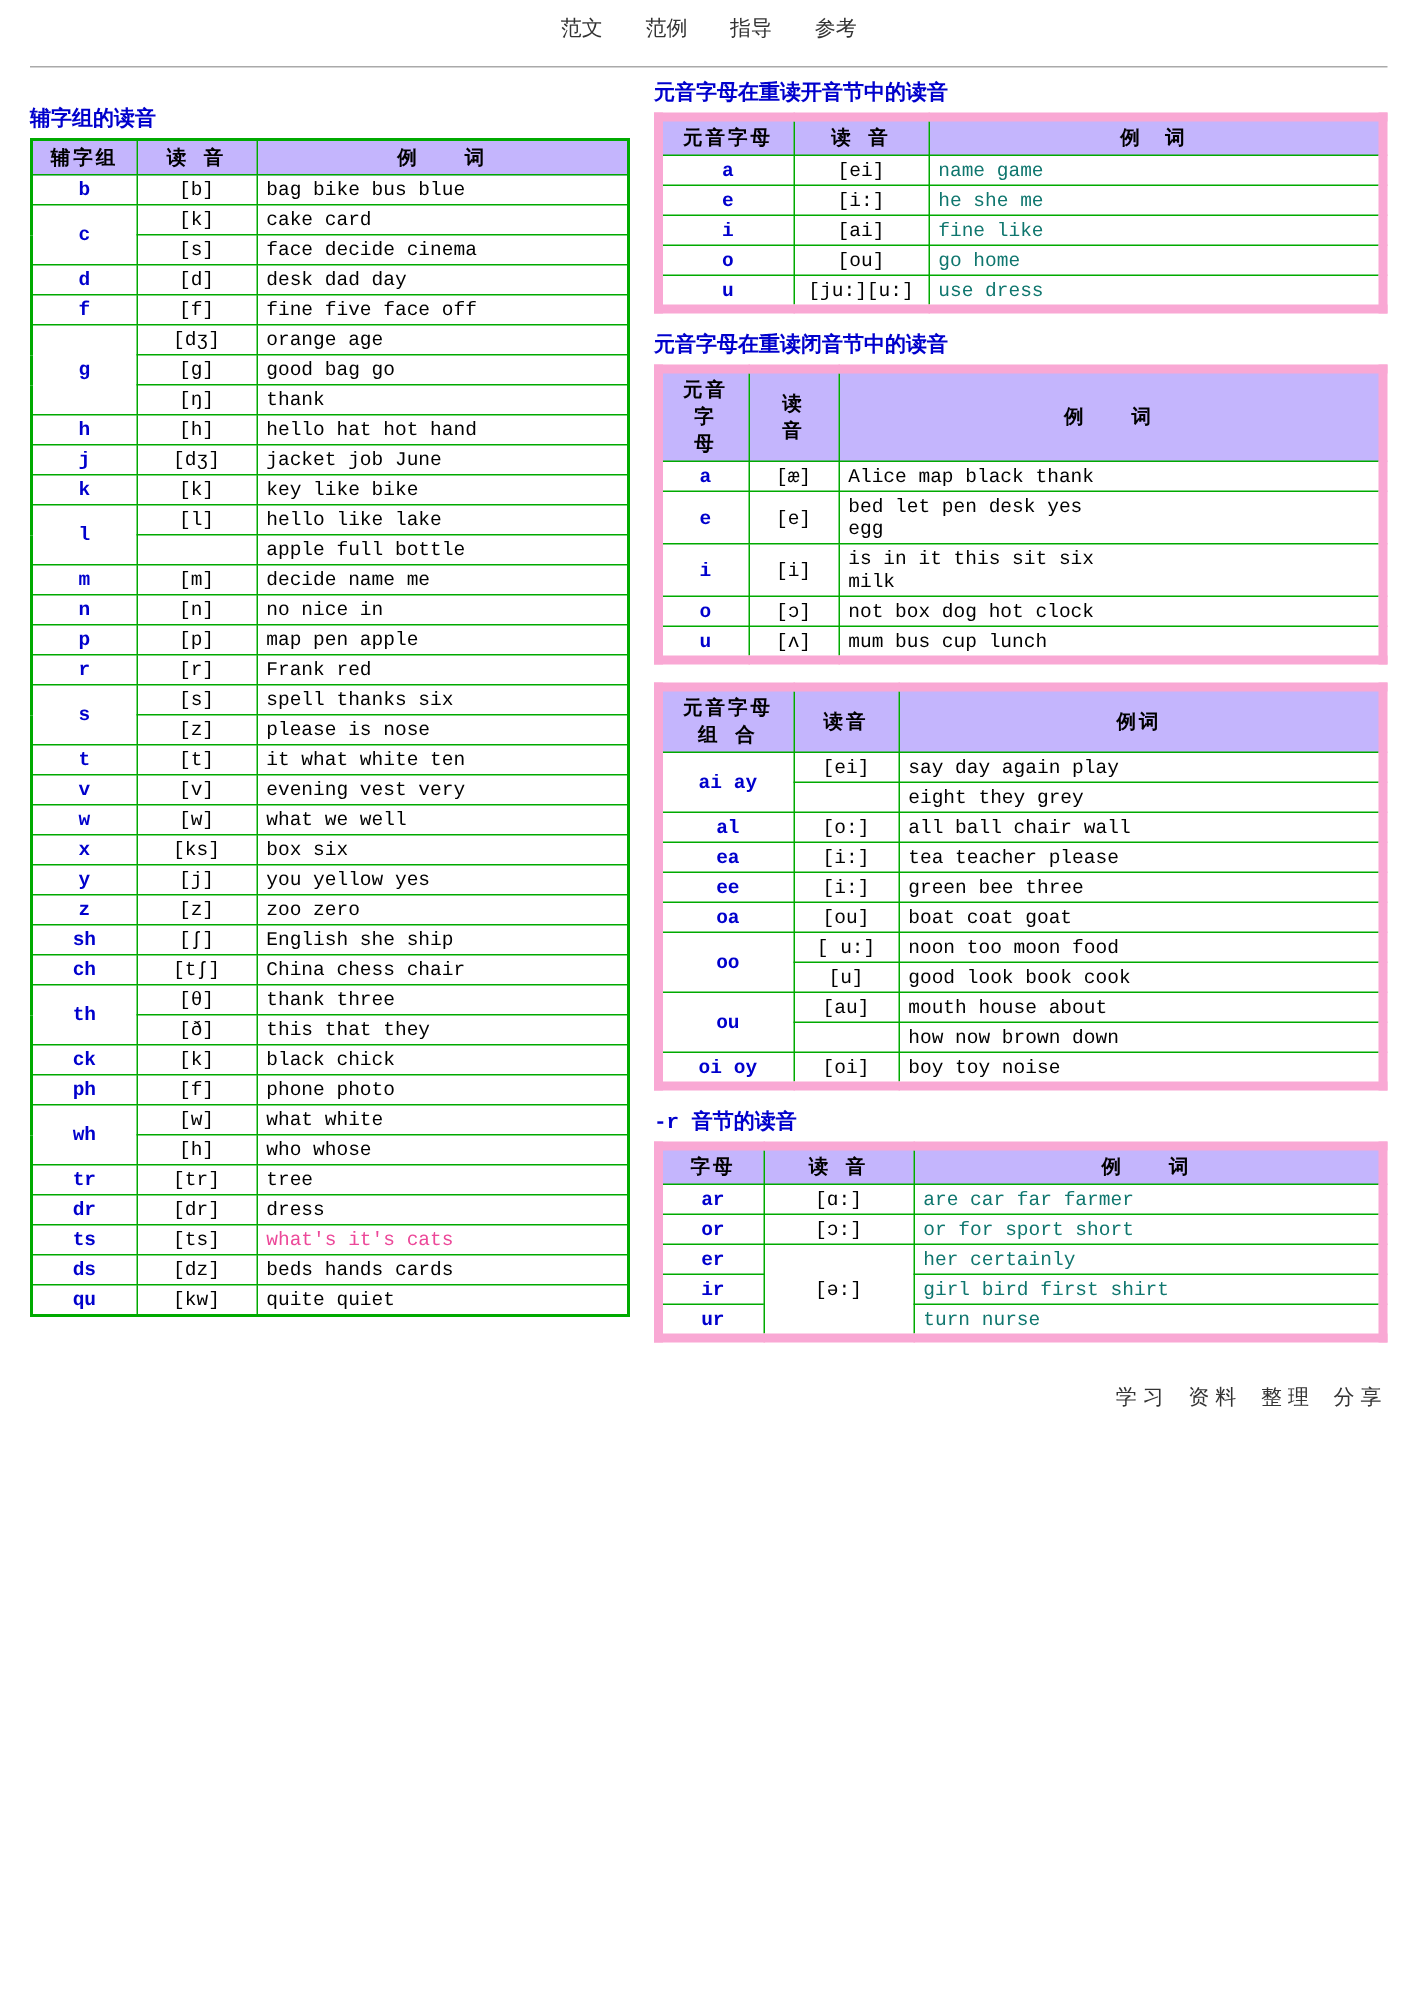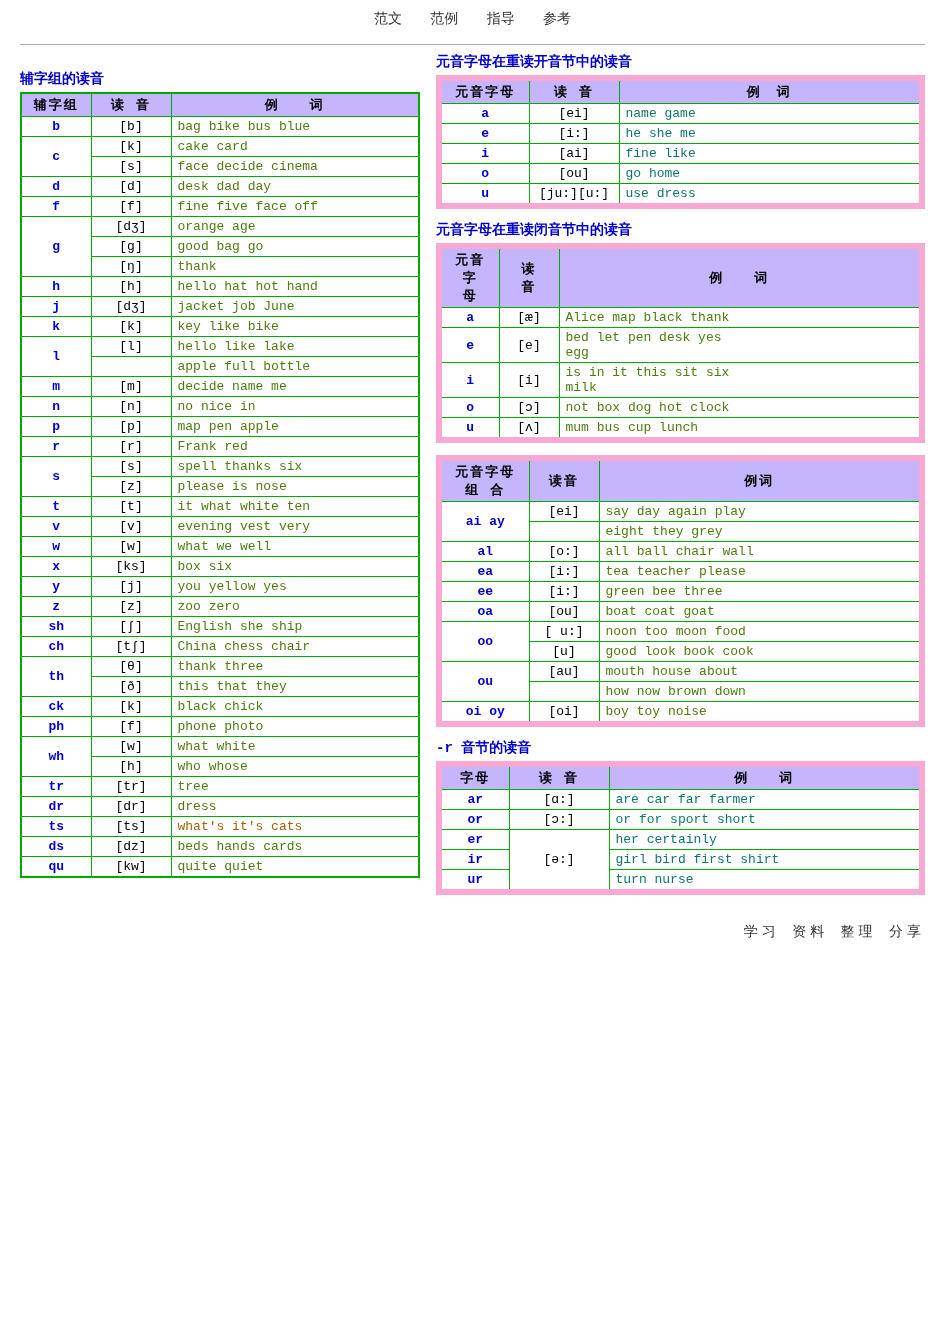--- a/index.html
+++ b/index.html
@@ -68,21 +68,21 @@
       text-align: center;
       font-weight: bold;
       letter-spacing: 2px;
       color: #000;
     }
     .phonetic {
       color: #000;
       text-align: center;
     }
     .example {
-      color: #4d7c0f;
+      color: #000000;
       font-family: "Courier New", monospace;
     }
     .example-black {
       color: #0f766e;
       font-family: "Courier New", monospace;
     }
     .letter-cell {
       text-align: center;
       font-weight: bold;
       color: #0000cc;
@@ -313,21 +313,21 @@
 
           <tr>
             <td class="letter-cell">dr</td>
             <td class="phonetic">[dr]</td>
             <td class="example">dress</td>
           </tr>
 
           <tr>
             <td class="letter-cell">ts</td>
             <td class="phonetic">[ts]</td>
-            <td class="example" style="color:#a16207">what's it's cats</td>
+            <td class="example" style="color:#ec4899">what's it's cats</td>
           </tr>
 
           <tr>
             <td class="letter-cell">ds</td>
             <td class="phonetic">[dz]</td>
             <td class="example">beds hands cards</td>
           </tr>
 
           <tr>
             <td class="letter-cell">qu</td>

